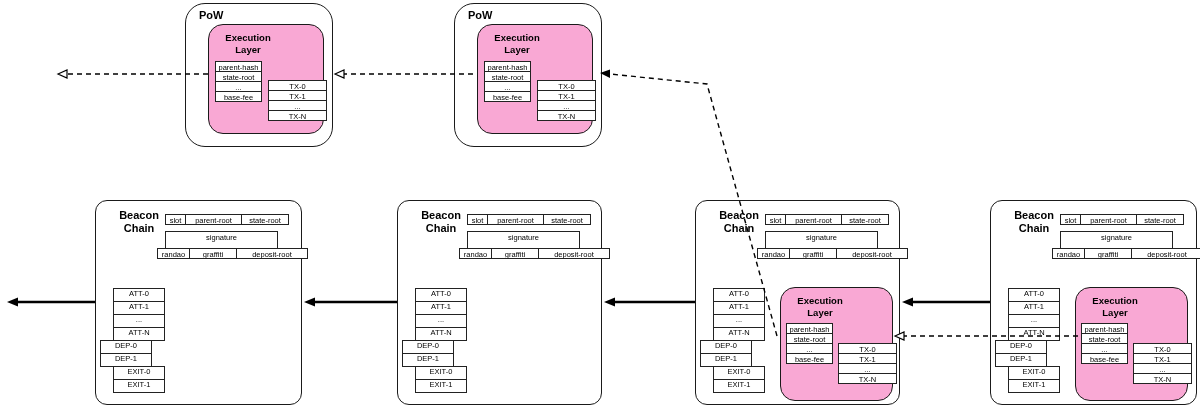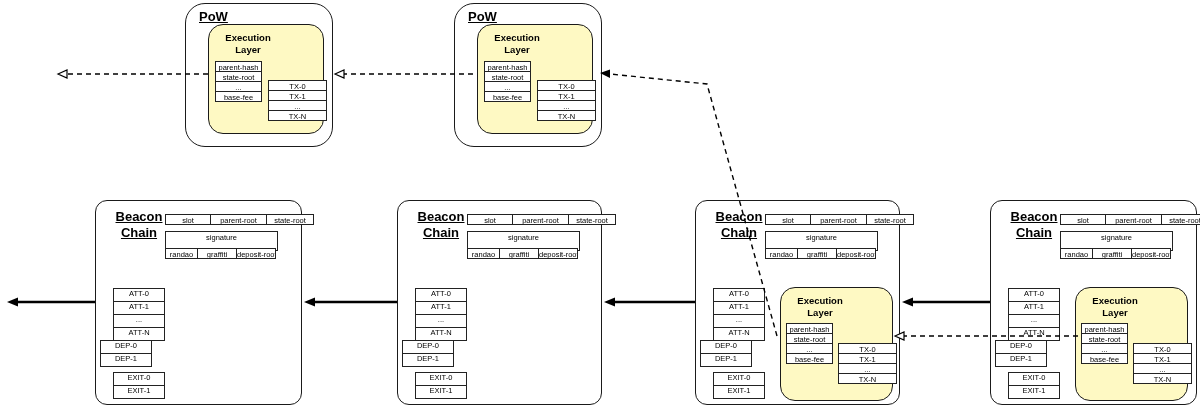--- a/index.html
+++ b/index.html
@@ -11,28 +11,27 @@
     position:absolute; box-sizing:border-box; background:#fff;
     border:1.6px solid #1a1a1a; border-radius:12px;
   }
   .pow1 { left:185px; top:3px;  width:148px; height:144px; border-radius:20px; }
   .pow2 { left:454px; top:3px;  width:148px; height:144px; border-radius:20px; }
   .bc1  { left:95px;  top:200px; width:207px; height:205px; }
   .bc2  { left:397px; top:200px; width:205px; height:205px; }
   .bc3  { left:695px; top:200px; width:205px; height:205px; }
   .bc4  { left:990px; top:200px; width:207px; height:205px; }
   .blk-title {
-    position:absolute; font-weight:bold; font-size:13px; line-height:1.2;
+    position:absolute; font-weight:bold; font-size:11px; line-height:1.2;
     white-space:pre-line;
-    text-decoration:underline;
   }
   .pow-title { left:13px; top:5px; }
   .bc-title  { left:14px; top:8px; width:58px; text-align:center; }
   .el {
-    position:absolute; box-sizing:border-box; background:#fef9c3;
+    position:absolute; box-sizing:border-box; background:#f9a8d4;
     border:1.5px solid #1a1a1a; border-radius:15px;
   }
   .pow-el { left:22px; top:20px; width:116px; height:110px; }
   .bc-el  { left:84px; top:86px; width:113px; height:114px; }
   .el-title {
     position:absolute; left:4px; top:7px; width:70px; text-align:center;
     font-weight:bold; font-size:9.5px; line-height:1.25; white-space:pre-line;
   }
   .stack { position:absolute; }
   .cell {
@@ -47,27 +46,27 @@
   .r10 .cell { height:14px; line-height:8px; }
   
   .el-fields { left:6px;  top:36px; width:47px; }
   .el-tx     { left:59px; top:55px; width:59px; }
   .bc-el .el-fields { left:5px;  top:35px; }
   .bc-el .el-tx     { left:57px; top:55px; }
   
   .hrow1 { left:69px; top:13px; }
   .hsig  { left:69px; top:30px; width:113px; }
   .hsig .cell { width:113px; height:20px; line-height:10px; }
-  .hrow3 { left:69px; top:47px; }
-  .w-slot { width:46px; } .w-proot { width:57px; } .w-sroot { width:48px; }
-  .w-randao { width:33px; } .w-graffiti { width:40px; } .w-droot { width:40px; }
+  .hrow3 { left:61px; top:47px; }
+  .w-slot { width:21px; } .w-proot { width:57px; } .w-sroot { width:48px; }
+  .w-randao { width:33px; } .w-graffiti { width:48px; } .w-droot { width:72px; }
   
   .atts  { left:17px; top:87px;  width:52px; }
   .deps  { left:4px; top:139px; width:52px; }
-  .exits { left:17px; top:171px; width:52px; }
+  .exits { left:17px; top:165px; width:52px; }
   .overlay { position:absolute; left:0; top:0; z-index:6; pointer-events:none; }
 </style>
 </head>
 <body>
 
 <div class="canvas">
 
   <div class="blk pow1">
     <div class="blk-title pow-title">PoW</div>
     <div class="el pow-el">

